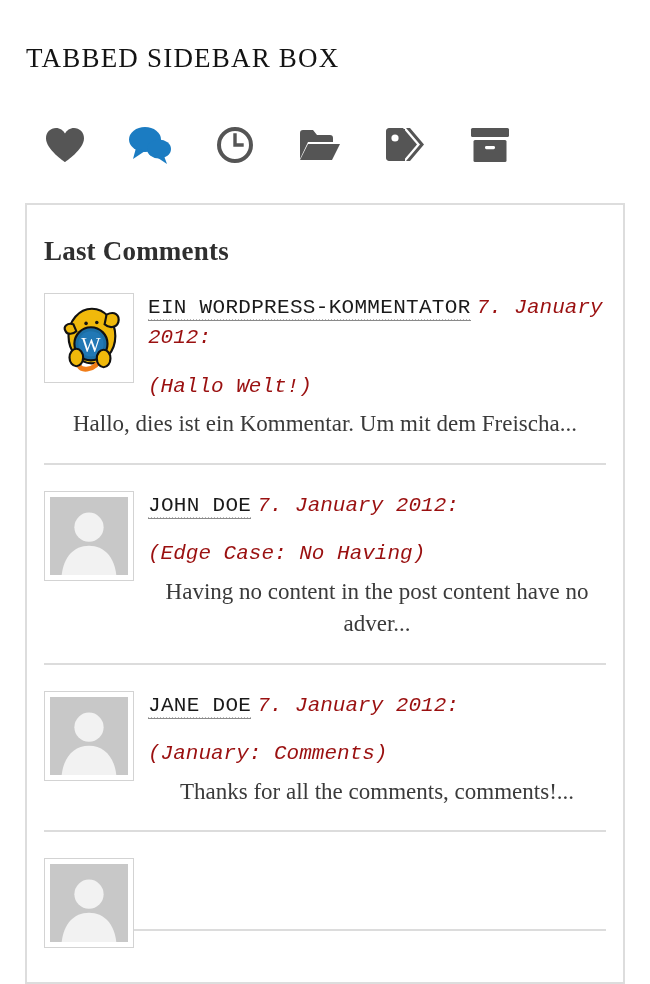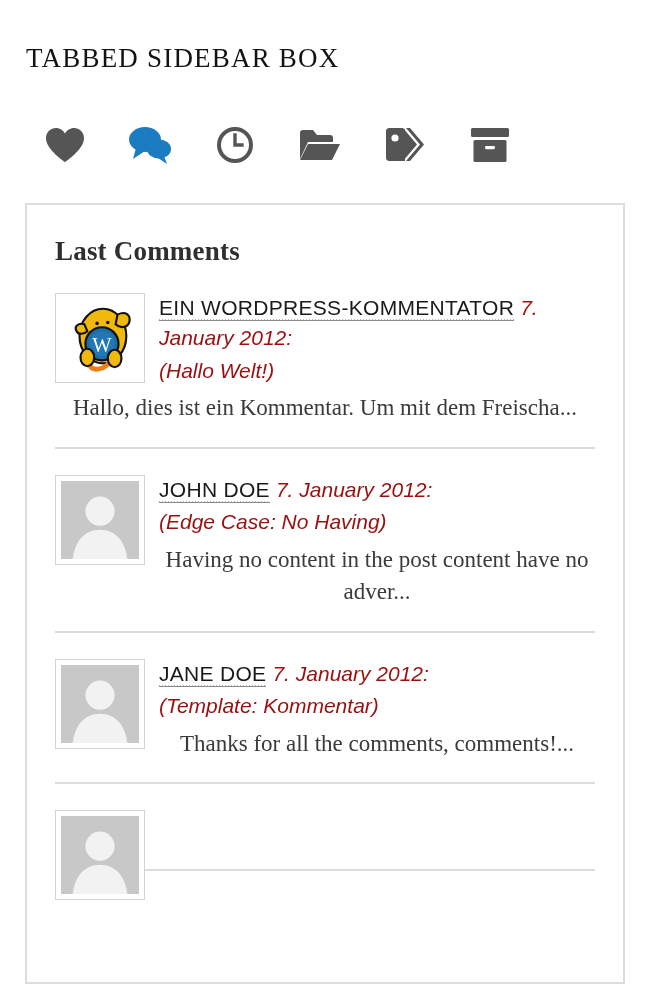--- a/index.html
+++ b/index.html
@@ -61,21 +61,21 @@
   
   .panel {
     position: absolute;
     left: 25px;
     top: 203px;
     width: 600px;
     min-height: 781px;
     box-sizing: border-box;
     border: 2px solid #dddddd;
     background: #ffffff;
-    padding: 0 28px;
+    padding: 0 17px;
     overflow: hidden;
   }
 
   .panel-heading {
     font-family: "Liberation Serif", "DejaVu Serif", serif;
     font-weight: bold;
     font-size: 27px;
     color: #2f2f2f;
     letter-spacing: 0.2px;
     margin: 30px 0 0 0;
@@ -101,21 +101,21 @@
     height: 90px;
     box-sizing: border-box;
     border: 1px solid #d3d3d3;
     background: #ffffff;
     padding: 5px;
     margin: 0 14px 6px 0;
   }
   .avatar svg { display: block; width: 100%; height: 100%; }
 
   .comment-meta {
-    font-family: Liberation Sans, sans-serif;
+    font-family: Liberation Mono, monospace;
     font-size: 21px;
     line-height: 1.45;
     color: #1a1a1a;
   }
   .comment-author {
     text-transform: uppercase;
     color: #1a1a1a;
     letter-spacing: 0.3px;
     border-bottom: 1px solid #8a8a8a;
     box-shadow: 0 3px 0 -2px transparent;
@@ -132,21 +132,21 @@
     color: #9a1010;
     font-style: italic;
     margin-left: 6px;
   }
   .comment-post {
     display: block;
     color: #9a1010;
     font-style: italic;
     font-size: 21px;
     line-height: 1.45;
-    margin-top: 2px;
+    margin-top: 18px;
     cursor: pointer;
   }
   .comment-excerpt {
     font-family: "Liberation Serif", "DejaVu Serif", serif;
     font-size: 23px;
     line-height: 1.42;
     color: #3a3a3a;
     margin: 6px 0 0 0;
     text-align: center;
   }
@@ -279,21 +279,21 @@
             <svg viewBox="0 0 80 80">
               <rect x="0" y="0" width="80" height="80" fill="#c8c8c8"></rect>
               <circle cx="40" cy="31" r="15" fill="#f2f2f2"></circle>
               <path d="M40 50 C56 50 66 62 68 80 L12 80 C14 62 24 50 40 50 Z" fill="#f2f2f2"></path>
             </svg>
           </span>
         </div>
         <div class="comment-body">
           <div class="comment-meta">
             <span class="comment-author">JANE DOE</span><span class="comment-date">7. January 2012:</span>
-            <span class="comment-post">(Template: Kommentar)</span>
+            <span class="comment-post">(January: Comments)</span>
           </div>
           <p class="comment-excerpt">Thanks for all the comments, comments!...</p>
         </div>
       </li>
 
       <li class="comment-item">
         <div class="avatar">
           <span>
             <svg viewBox="0 0 80 80">
               <rect x="0" y="0" width="80" height="80" fill="#c8c8c8"></rect>

